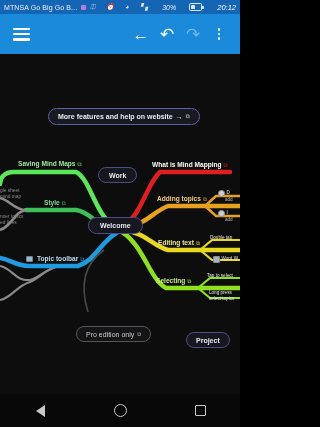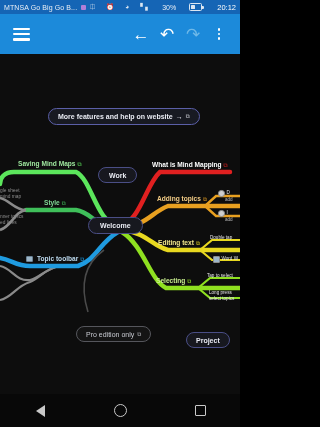--- a/index.html
+++ b/index.html
@@ -5,21 +5,21 @@
   html,body{margin:0;padding:0;background:#000;}
   body{width:240px;height:427px;overflow:hidden;font-family:"Liberation Sans",sans-serif;}
   .phone{position:relative;width:240px;height:427px;background:#0d0d0d;overflow:hidden;}
 
   
   .statusbar{position:absolute;left:0;top:0;width:240px;height:14px;background:#1565b5;
     display:flex;align-items:center;padding:0 4px;box-sizing:border-box;}
   .sb-carrier{color:#e9eef5;font-size:7px;letter-spacing:.1px;white-space:nowrap;}
   .sb-chip{width:5px;height:5px;border-radius:1px;background:#b07fd8;margin-left:4px;}
   .sb-spacer{flex:1;}
-  .sb-icons{display:flex;align-items:center;gap:11px;}
+  .sb-icons{display:flex;align-items:center;gap:11px;font-style:italic;}
   .sb-ic{color:#dbe6f2;font-size:6.5px;line-height:1;}
   .sb-pct{color:#e9eef5;font-size:7px;margin-left:1px;}
   .batt{width:11px;height:6px;border:1px solid #dbe6f2;border-radius:1.5px;position:relative;margin-left:2px;}
   .batt:after{content:"";position:absolute;right:-2.5px;top:1.5px;width:1.5px;height:3px;background:#dbe6f2;border-radius:0 1px 1px 0;}
   .batt i{position:absolute;left:1px;top:1px;bottom:1px;width:30%;background:#dbe6f2;display:block;border-radius:.5px;}
   .sb-clock{color:#ffffff;font-size:7.5px;margin-left:4px;}
 
   
   .toolbar{position:absolute;left:0;top:14px;width:240px;height:40px;background:#1c8ada;
     display:flex;align-items:center;box-sizing:border-box;padding:0 8px;}

